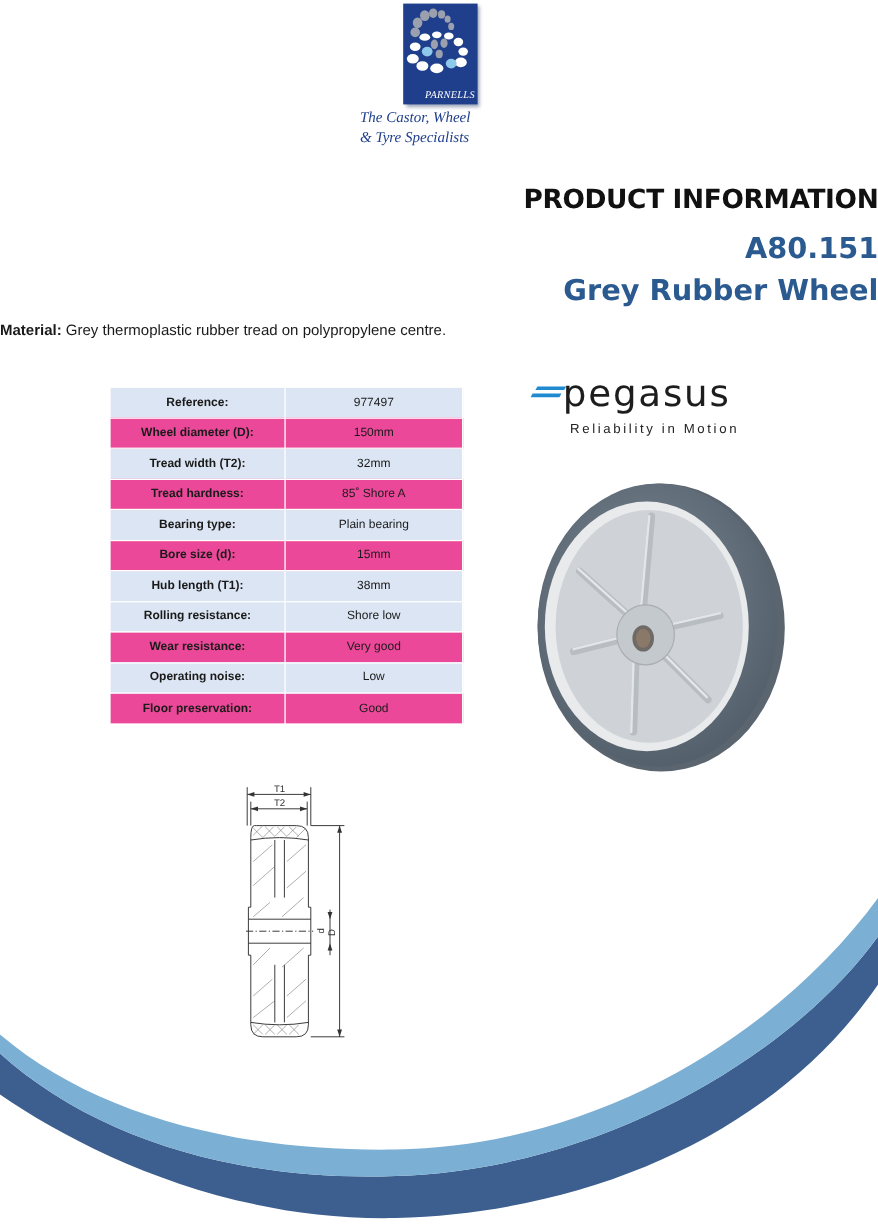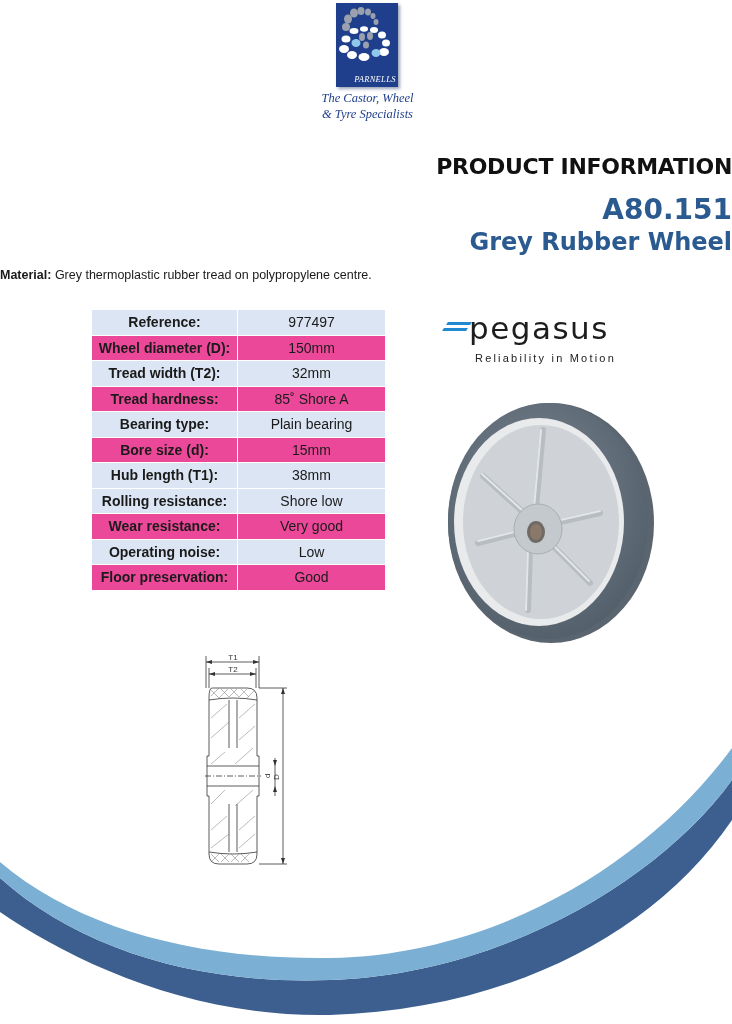--- a/index.html
+++ b/index.html
@@ -1,27 +1,27 @@
 <!DOCTYPE html>
 <html><head>
 <meta charset="utf-8">
 <style>
   html, body { margin:0; padding:0; background:#ffffff; }
   body { width:732px; height:1024px; position:relative; overflow:hidden; font-family:"Liberation Sans", sans-serif; }
   .abs { position:absolute; }
   .logo-box { left:336px; top:3px; width:62px; height:84px; background:#1f3f8c; box-shadow:2px 2px 3px #9aa4b8; }
   .logo-name { position:absolute; left:0; right:0; bottom:3px; text-align:center; font-family:"Liberation Serif", serif; font-style:italic; color:#ffffff; font-size:8.5px; letter-spacing:0.3px;margin-left:16px; }
-  .tagline { left:300px; top:90px; width:135px; text-align:center; font-family:"Liberation Serif", serif; font-style:italic; color:#1f3f8c; font-size:12.5px; line-height:16px; }
+  .tagline { left:300px; top:90px; width:135px; text-align:left; font-family:"Liberation Serif", serif; font-style:italic; color:#1f3f8c; font-size:12.5px; line-height:16px; }
   .title { left:0; width:732px; text-align:right; font-weight:bold; font-family:"DejaVu Sans", sans-serif; }
   .t1 { top:154px; font-size:22px; color:#111111; letter-spacing:-0.3px; }
-  .t2 { top:193px; font-size:28px; color:#2a5a8f; }
+  .t2 { top:193px; font-size:24px; color:#2a5a8f; }
   .t3 { top:228px; font-size:24px; color:#2a5a8f; }
   .material { left:0; width:732px; top:268px; font-size:12.5px; color:#1a1a1a; }
   .material b { font-weight:bold; }
-  table.spec { position:absolute; left:91px; top:309px; border-collapse:collapse; width:295px; font-size:14px; }
+  table.spec { position:absolute; left:91px; top:322px; border-collapse:collapse; width:295px; font-size:10px; }
   table.spec td { border:1.5px solid #ffffff; outline:none; height:24.5px; padding:0; text-align:center; color:#1a1a1a; }
   table.spec { border:1.5px solid #8fabd6; }
   table.spec td.k { width:145px; font-weight:bold; }
   table.spec tr.odd td { background:#dbe5f3; }
   table.spec tr.even td { background:#ec4899; }
   .peg { left:443px; top:316px; }
   .peg-word { position:absolute; left:26px; top:-6px; font-size:31px; color:#1d1d1d; letter-spacing:1.5px; font-family:"DejaVu Sans", sans-serif; }
   .peg-tag { position:absolute; left:32px; top:36px; font-size:11px; color:#222; letter-spacing:2.2px; white-space:nowrap; }
   .peg-bar1 { position:absolute; left:4px; top:6px; width:24px; height:3px; background:#1f8ad0; transform:skewX(-30deg); }
   .peg-bar2 { position:absolute; left:0px; top:12px; width:24px; height:3px; background:#1f8ad0; transform:skewX(-30deg); }

